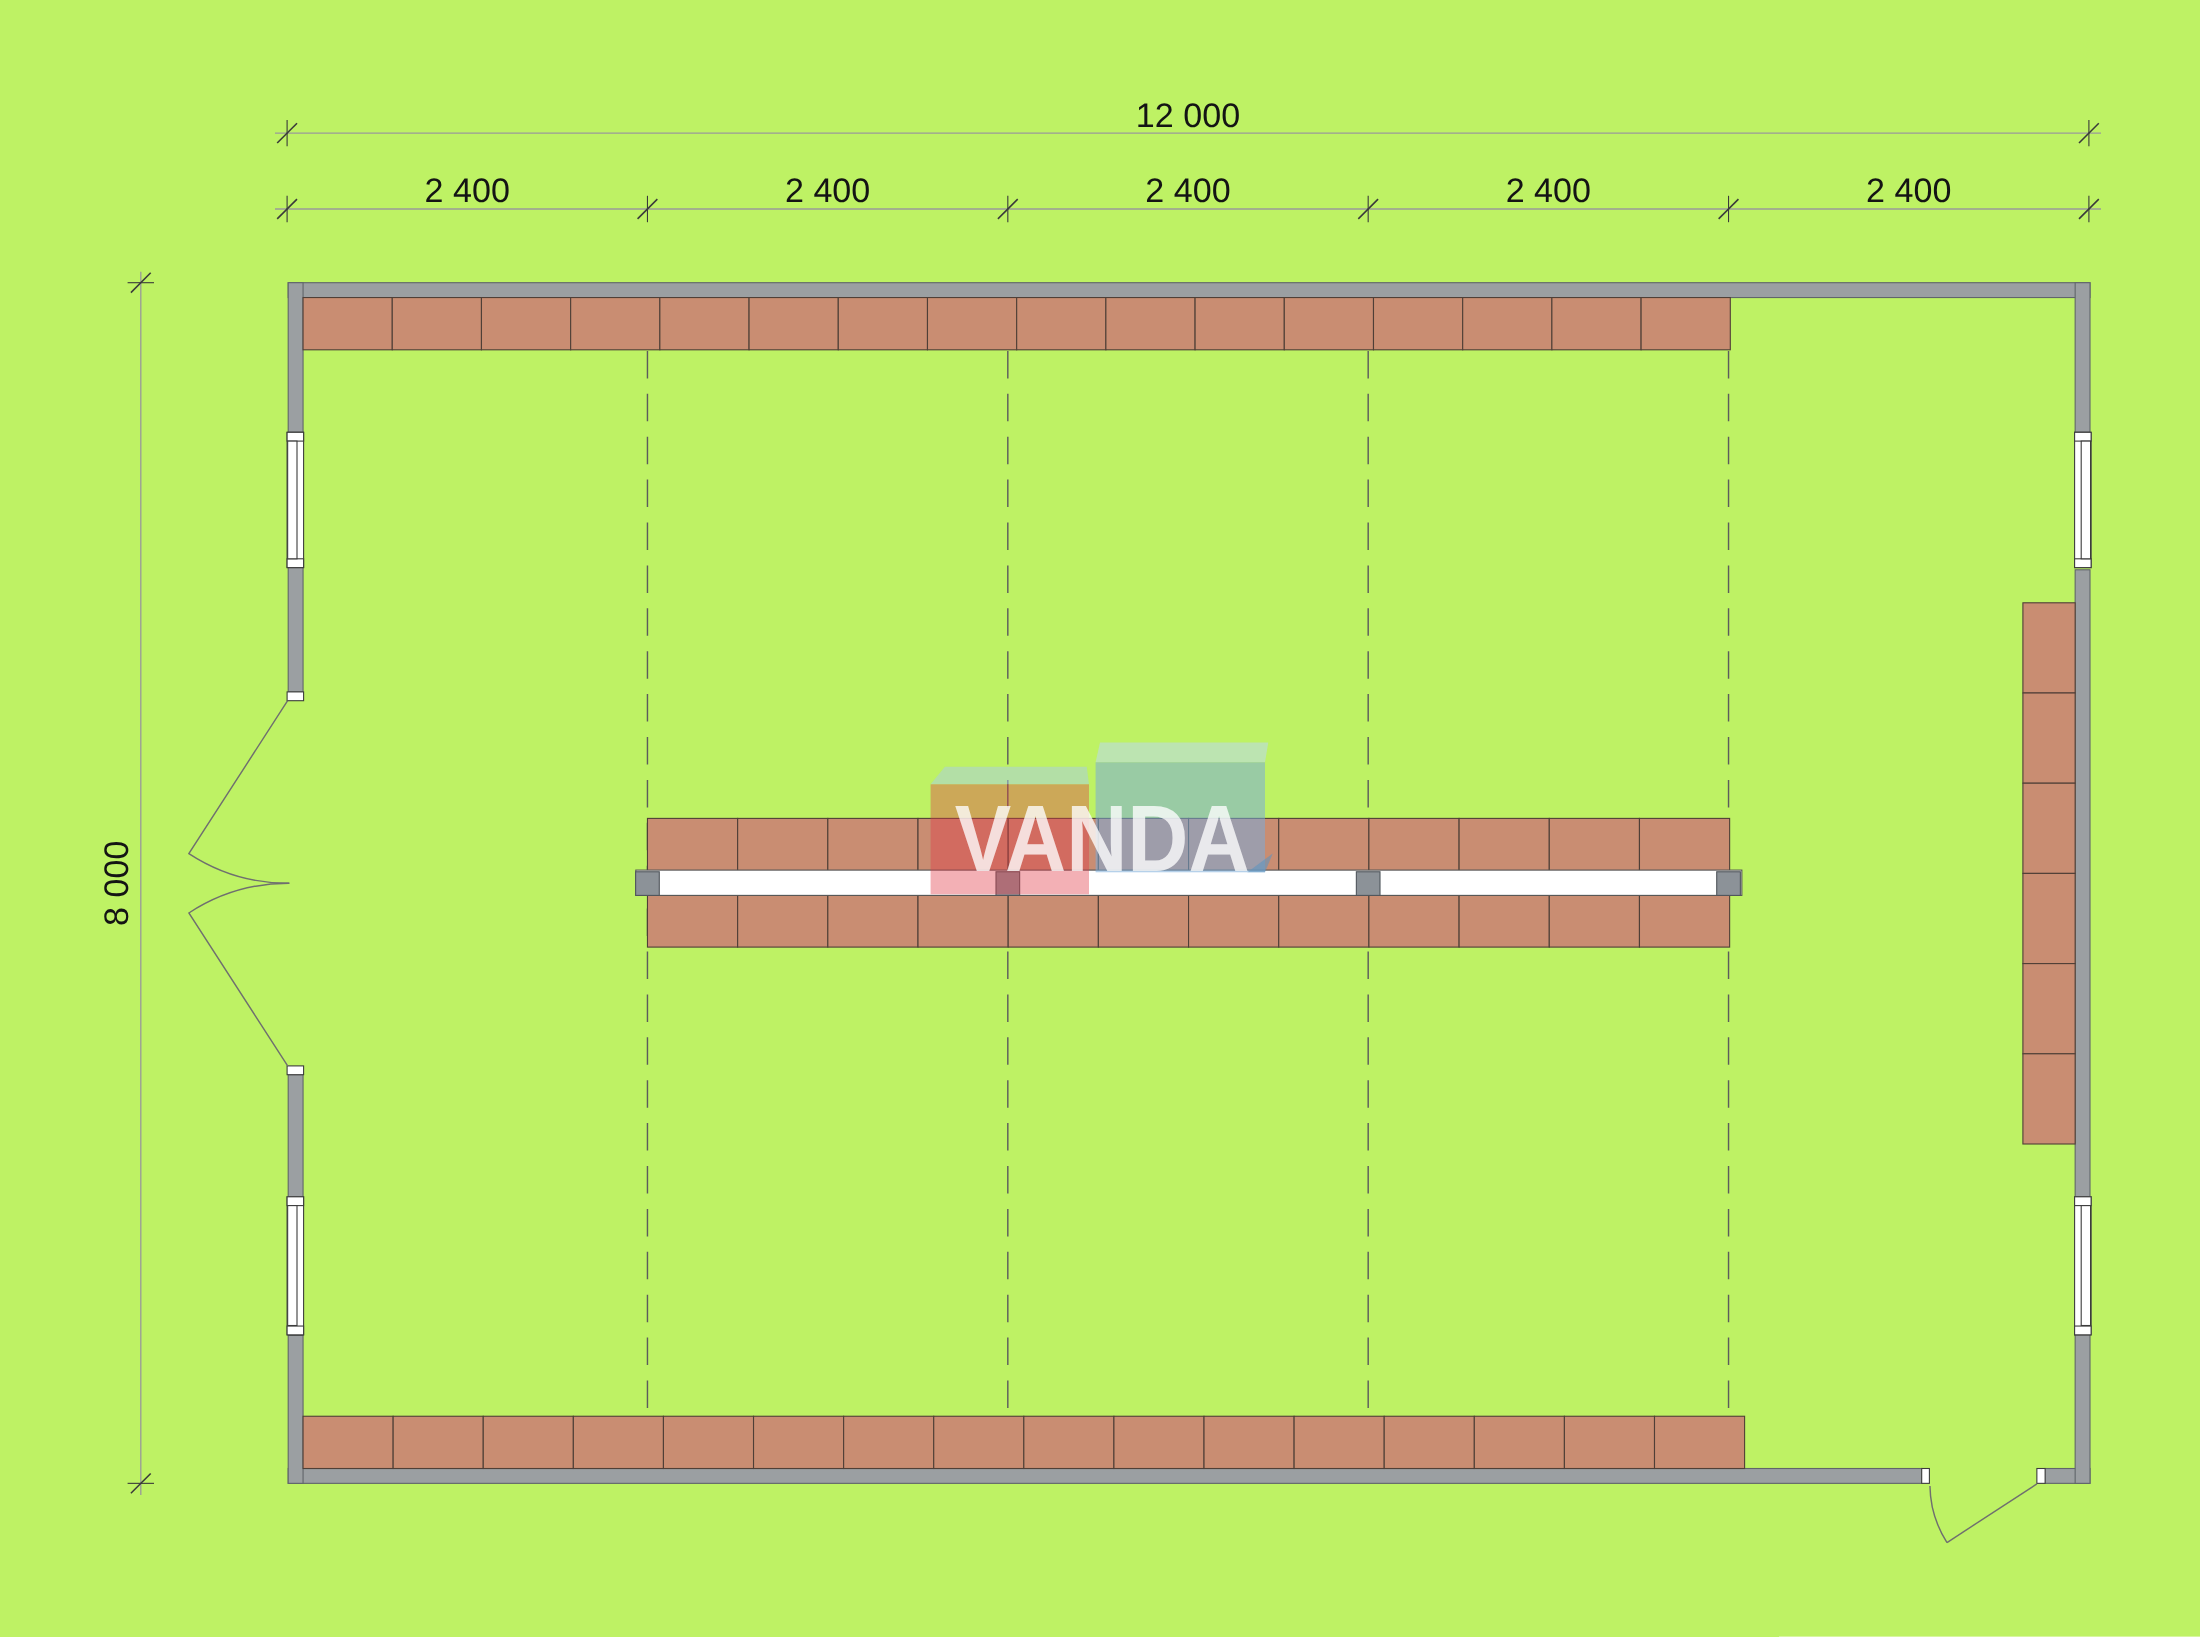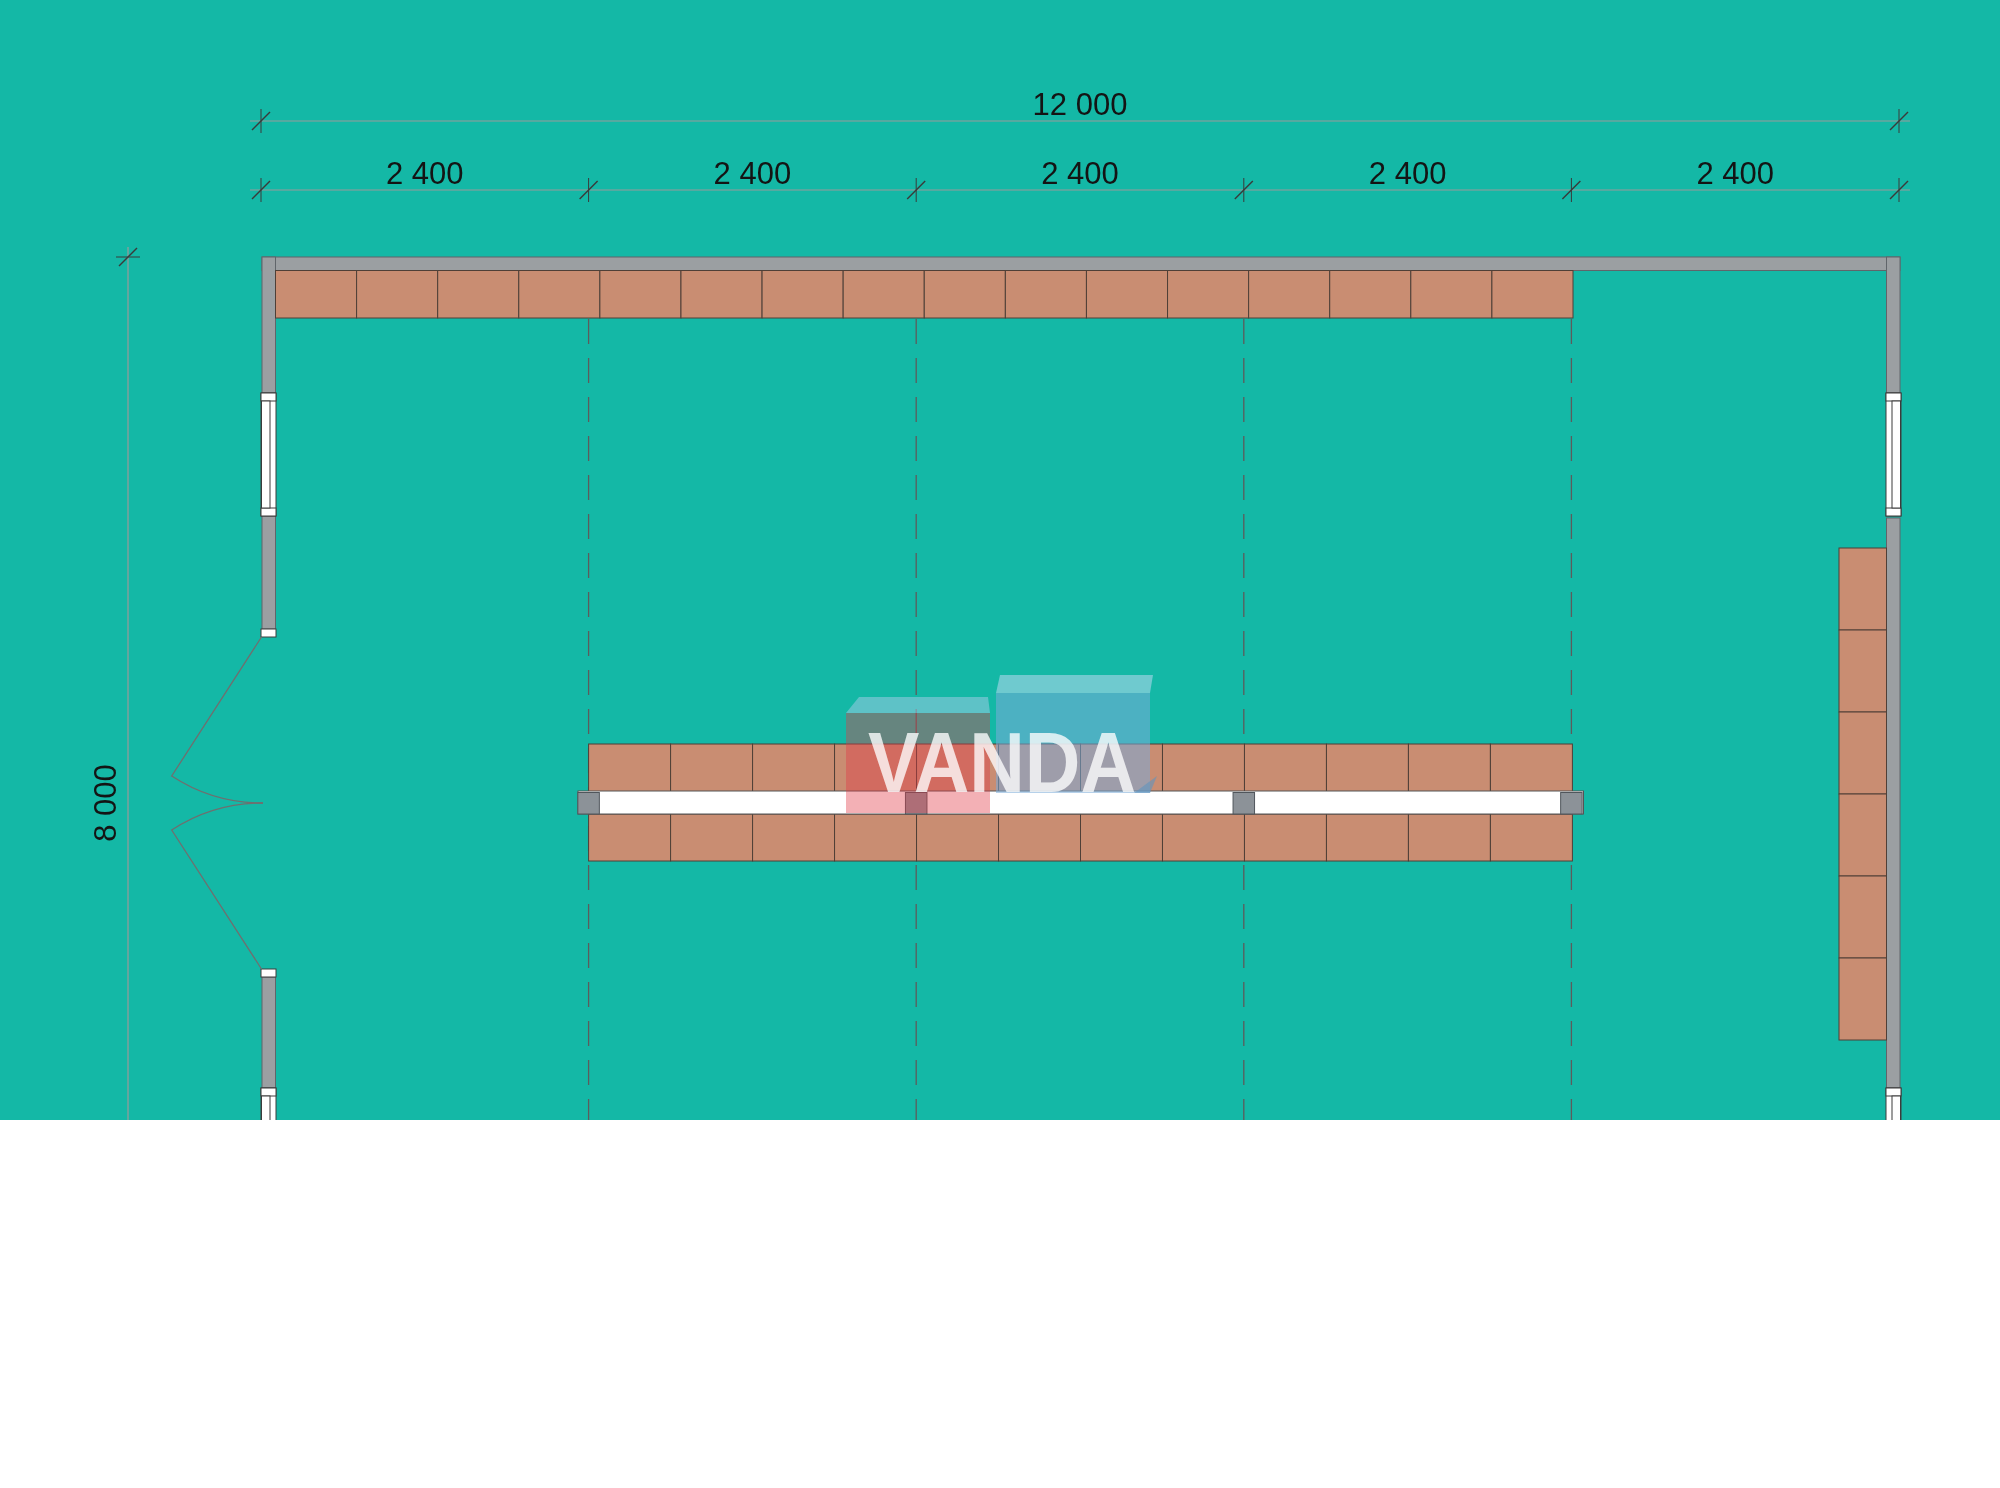--- a/index.html
+++ b/index.html
@@ -1,16 +1,16 @@
 <!DOCTYPE html>
 <html style="--wall_fill: #9b9fa2; --wall_stroke: #60656a; --shelf_fill: #c98d72; --shelf_stroke: #4f3f37; --column_fill: #8c9298; --column_stroke: #50565c; --aisle_stroke: #555555; --grid_stroke: #5c5c5c; --dim_line: #9a9a9a; --tick_stroke: #3a3a3a; --dim_text: #141414; --door_stroke: #6f6f6f; --window_stroke: #3c3c3c; --wm_pink: rgba(224,58,70,0.40); --wm_pink_top: rgba(168,203,232,0.50); --wm_blue: rgba(122,172,216,0.55); --wm_blue_top: rgba(186,217,240,0.55); --wm_fold: rgba(96,148,190,0.60); --wm_text: #ffffff;"><head>
 <meta charset="utf-8">
 <style>
   html,body{margin:0;padding:0;background:#ffffff;}
-  .stage{position:relative;width:2000px;height:1120px;background:#14b8a6;overflow:hidden;
+  .stage{position:relative;width:2000px;height:1488px;background:#bef264;overflow:hidden;
          font-family:"Liberation Sans",sans-serif;}
   svg{display:block;}
   .wall{fill:var(--wall_fill);stroke:var(--wall_stroke);stroke-width:1;}
   .win{fill:#ffffff;stroke:var(--window_stroke);stroke-width:1;}
   .jamb{fill:#ffffff;stroke:var(--window_stroke);stroke-width:1;}
   .door{fill:none;stroke:var(--door_stroke);stroke-width:1.3;}
   .aisle{fill:#ffffff;stroke:var(--aisle_stroke);stroke-width:1;}
   .shelf-seg{fill:var(--shelf_fill);stroke:var(--shelf_stroke);stroke-width:1;}
   .col{fill:var(--column_fill);stroke:var(--column_stroke);stroke-width:1;}
   .grid{fill:none;stroke:var(--grid_stroke);stroke-width:1.3;stroke-dasharray:25 14;}

